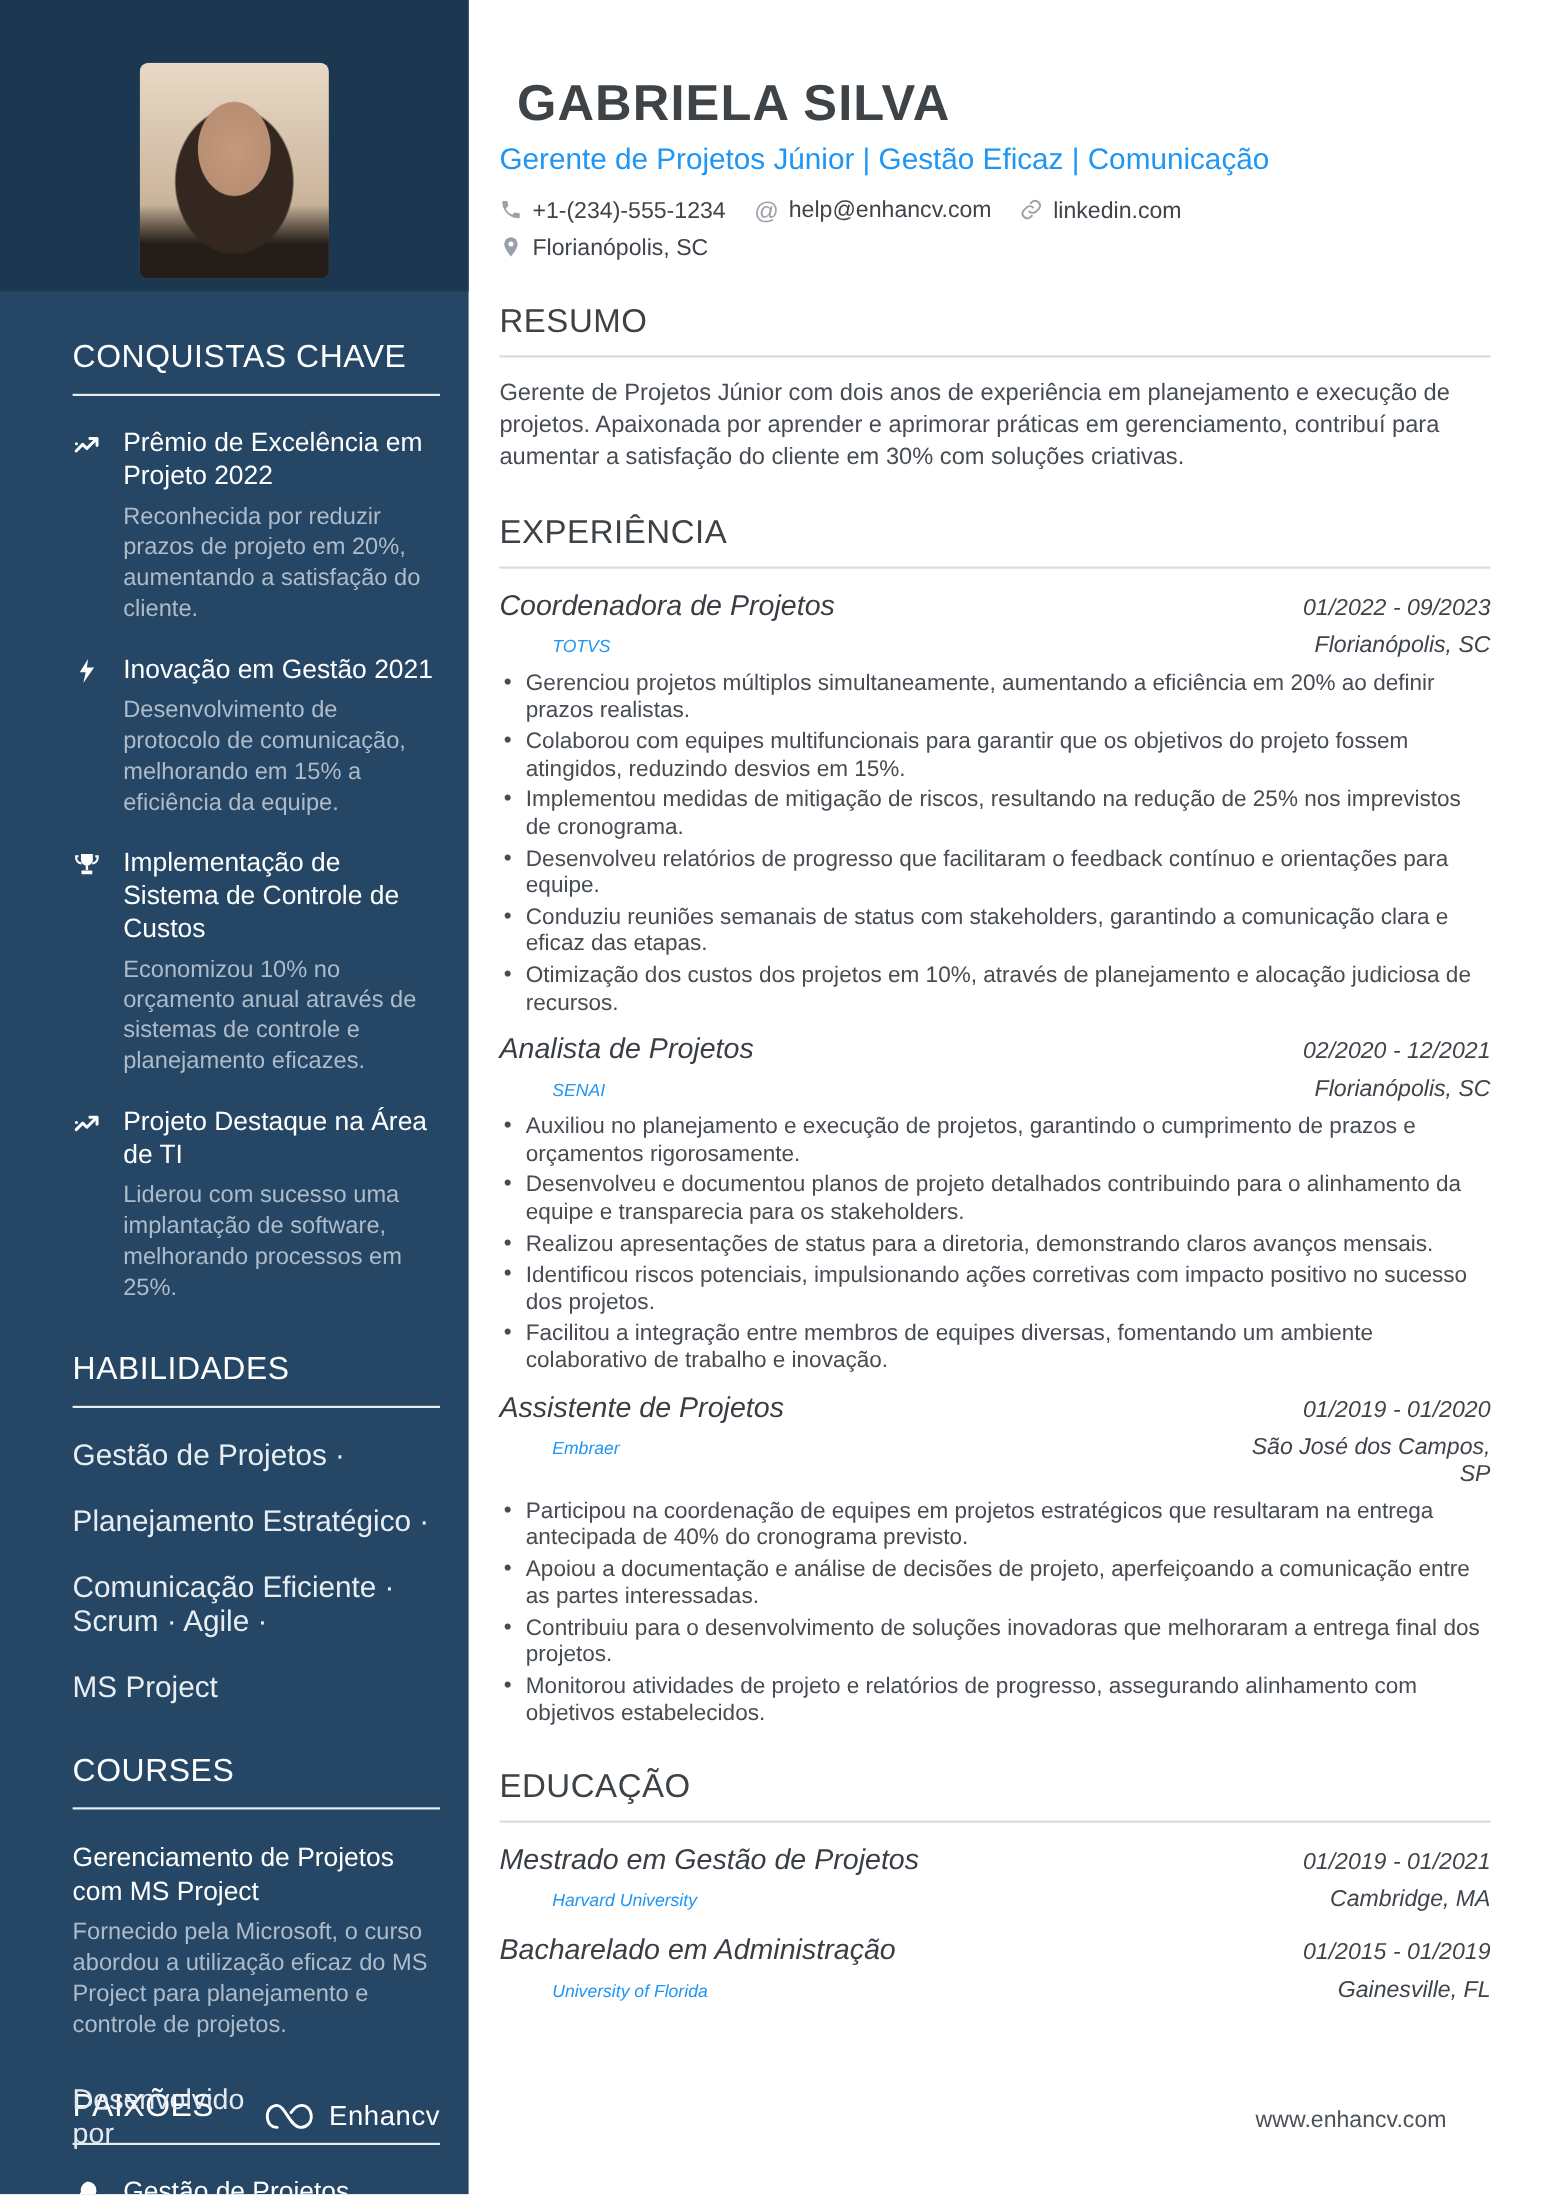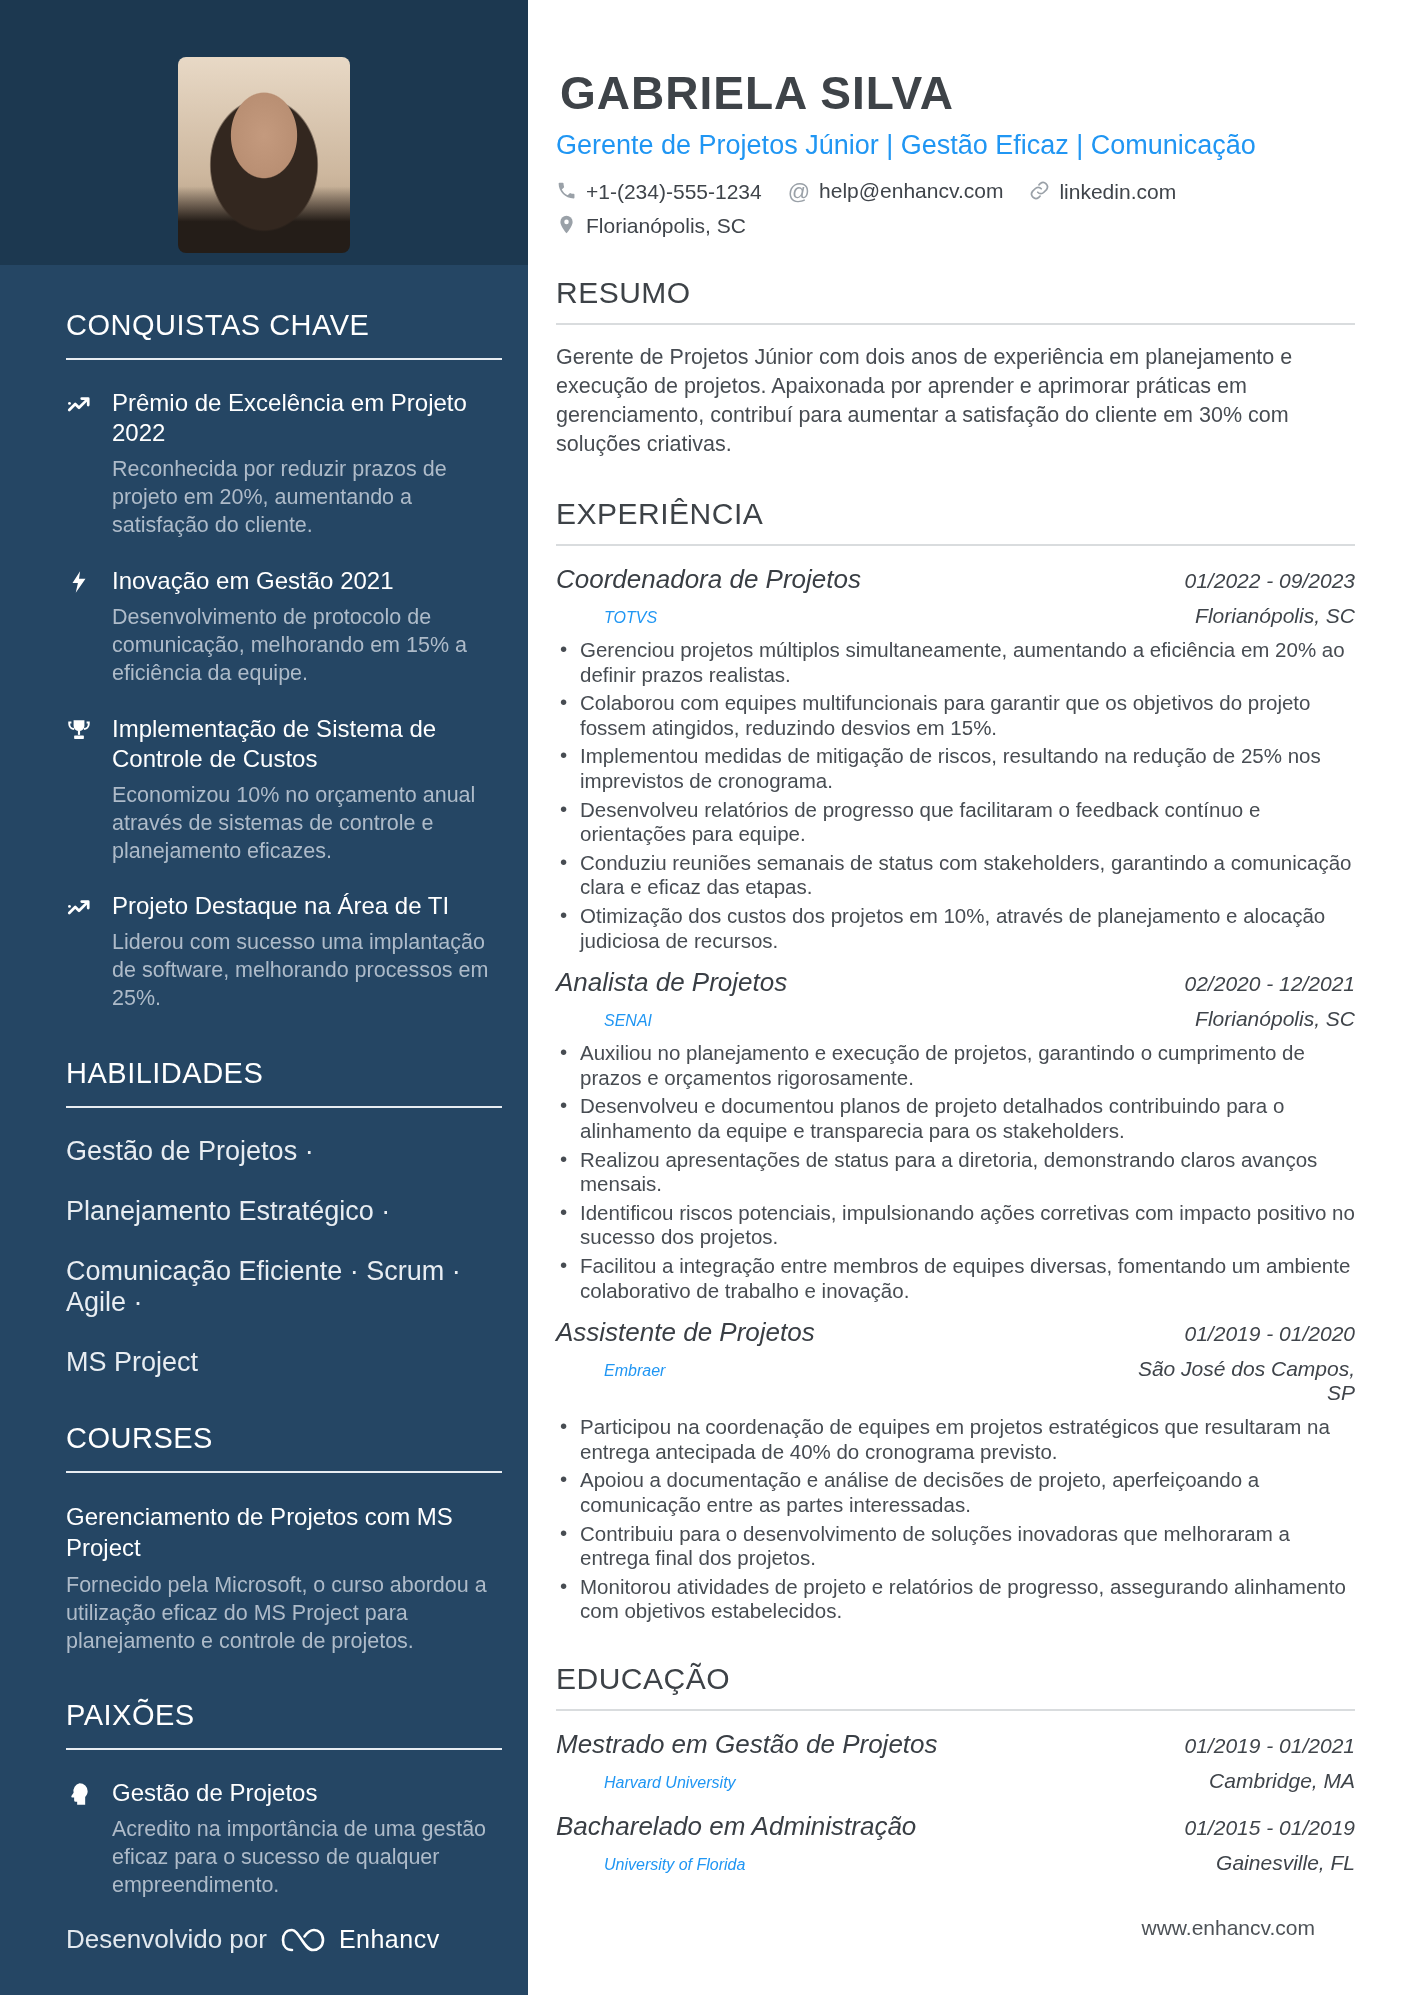--- a/index.html
+++ b/index.html
@@ -1,19 +1,19 @@
 <!DOCTYPE html>
 <html lang="pt"><head>
 <meta charset="utf-8">
 <style>
   html,body{margin:0;padding:0;background:#fff;}
   .page{position:relative;width:1410px;height:1995px;background:#fff;overflow:hidden;
         font-family:"Liberation Sans",sans-serif;display:flex;}
   
-  .sidebar{width:528px;flex:none;background:#254664;color:#fff;position:relative;box-sizing:border-box;}
+  .sidebar{width:426px;flex:none;background:#254664;color:#fff;position:relative;box-sizing:border-box;}
   .photo-band{height:265px;background:#1c3850;display:flex;justify-content:center;align-items:flex-start;
               padding-top:57px;box-sizing:border-box;}
   .photo{width:172px;height:196px;border-radius:8px;overflow:hidden;
     background:
       radial-gradient(48px 62px at 50% 40%, #c49a7e 0%, #b98f73 68%, rgba(0,0,0,0) 70%),
       radial-gradient(88px 108px at 50% 55%, #33271f 0%, #33271f 60%, rgba(0,0,0,0) 62%),
       linear-gradient(0deg, #241d18 0%, #241d18 16%, rgba(0,0,0,0) 34%),
       linear-gradient(180deg, #e8d9c6 0%, #cdb79e 60%, #a68e77 100%);}
   .side-content{padding:0 26px 0 66px;}
   .side-heading{font-size:29px;font-weight:500;letter-spacing:.5px;color:#fff;
@@ -26,21 +26,21 @@
   .skill{font-size:27px;color:#e8edf2;margin-bottom:29px;}
   .course{margin-bottom:24px;}
   .course-title{font-size:24px;font-weight:500;line-height:1.3;color:#fff;margin-bottom:8px;}
   .course-text{font-size:21.5px;line-height:1.3;color:#aebbc9;}
   .side-footer{position:absolute;left:66px;right:26px;bottom:40px;display:flex;align-items:center;gap:13px;color:#e3e9ef;}
   .side-footer .made{font-size:26px;}
   .side-footer .logo svg{width:46px;height:30px;display:block;}
   .side-footer .brand{font-size:25px;letter-spacing:.5px;color:#fff;}
   
   .main{flex:1;padding:66px 55px 0 28px;box-sizing:border-box;position:relative;}
-  .name{font-size:46px;font-weight:700;letter-spacing:1px;color:#3e4348;margin:0 4px 10px;}
+  .name{font-size:46px;font-weight:700;letter-spacing:1px;color:#3e4348;margin:0 16px 10px;}
   .job-headline{font-size:27px;color:#2096f3;margin:0 0 18px;font-weight:400;}
   .contact-row{display:flex;gap:26px;align-items:center;font-size:21px;color:#3f444a;margin-bottom:9px;}
   .contact-item{display:inline-flex;align-items:flex-start;gap:9px;}
   .contact-item .cicon{color:#9aa1a8;display:inline-flex;}
   .contact-item .cicon svg{width:21px;height:21px;}
   .at-glyph{font-size:22px;color:#9aa1a8;}
   .sec-heading{font-size:30px;font-weight:500;letter-spacing:.5px;color:#3d4247;
                padding-bottom:13px;border-bottom:2px solid #d9dcde;margin:38px 0 18px;}
   .summary{font-size:21.5px;line-height:1.35;color:#474c52;}
   .row{display:flex;justify-content:space-between;align-items:baseline;font-style:italic;}

